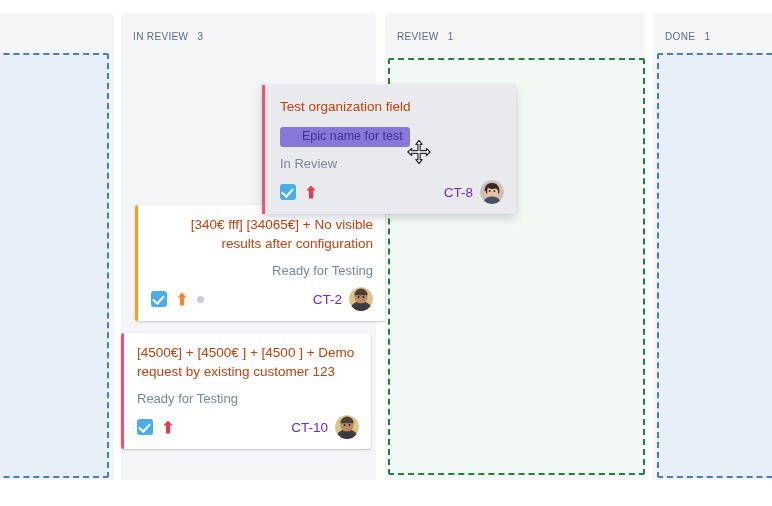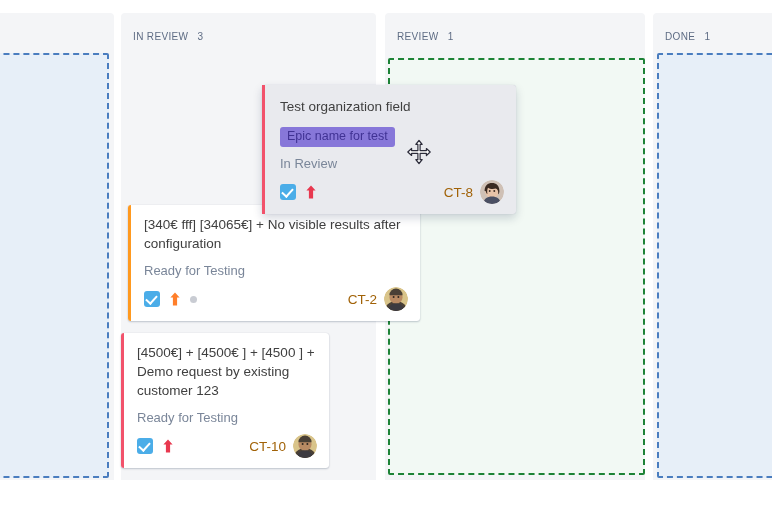--- a/index.html
+++ b/index.html
@@ -66,31 +66,31 @@
     position: absolute;
     left: 0; top: 0; bottom: 0;
     width: 3px;
   }
   .card.bar-orange::before { background: #ff991f; }
   .card.bar-pink::before   { background: #f2526b; }
 
   .card-title {
     font-size: 13.5px;
     line-height: 19px;
-    color: #404040;
+    color: #c2410c;
     margin: 0 0 10px 2px;
     word-wrap: break-word;
   }
   .epic-badge {
     display: inline-block;
     background: #8777d9;
     color: #403294;
     font-size: 12.5px;
     line-height: 17px;
-    padding: 1px 7px 2px 7px;
+    padding: 1px 7px 2px 22px;
     border-radius: 3px;
     margin: 0 0 9px 2px;
   }
   .card-status {
     font-size: 13px;
     color: #7a8699;
     margin: 0 0 9px 2px;
   }
   .card-footer {
     display: flex;
@@ -117,36 +117,36 @@
   }
   .ico-arrow { width: 12px; height: 16px; flex: none; display: block; }
   .ico-dot {
     width: 7px; height: 7px; border-radius: 50%;
     background: #c9ccd3; flex: none;
   }
 
   .spacer { flex: 1 1 auto; }
   .card-key {
     font-size: 13.5px;
-    color: #a16207;
+    color: #6d28d9;
     margin-right: 7px;
     white-space: nowrap;
   }
   .avatar {
     width: 24px; height: 24px;
     border-radius: 50%;
     flex: none;
     overflow: hidden;
     position: relative;
   }
   .avatar svg { display: block; width: 24px; height: 24px; }
 
   
-  .card-ct6  { left: 128px; top: 205px; width: 292px; }
-  .card-ct10 { left: 121px; top: 333px; width: 208px; }
+  .card-ct6  { left: 135px; top: 205px; width: 250px; text-align: right; }
+  .card-ct10 { left: 121px; top: 333px; width: 250px; }
 
   
   .card-drag {
     position: absolute;
     left: 262px; top: 85px; width: 254px;
     background: #e9eaee;
     border-radius: 3px;
     box-shadow: 0 4px 10px rgba(9,30,66,0.18), 0 0 1px rgba(9,30,66,0.20);
     padding: 12px 12px 10px 16px;
   }

